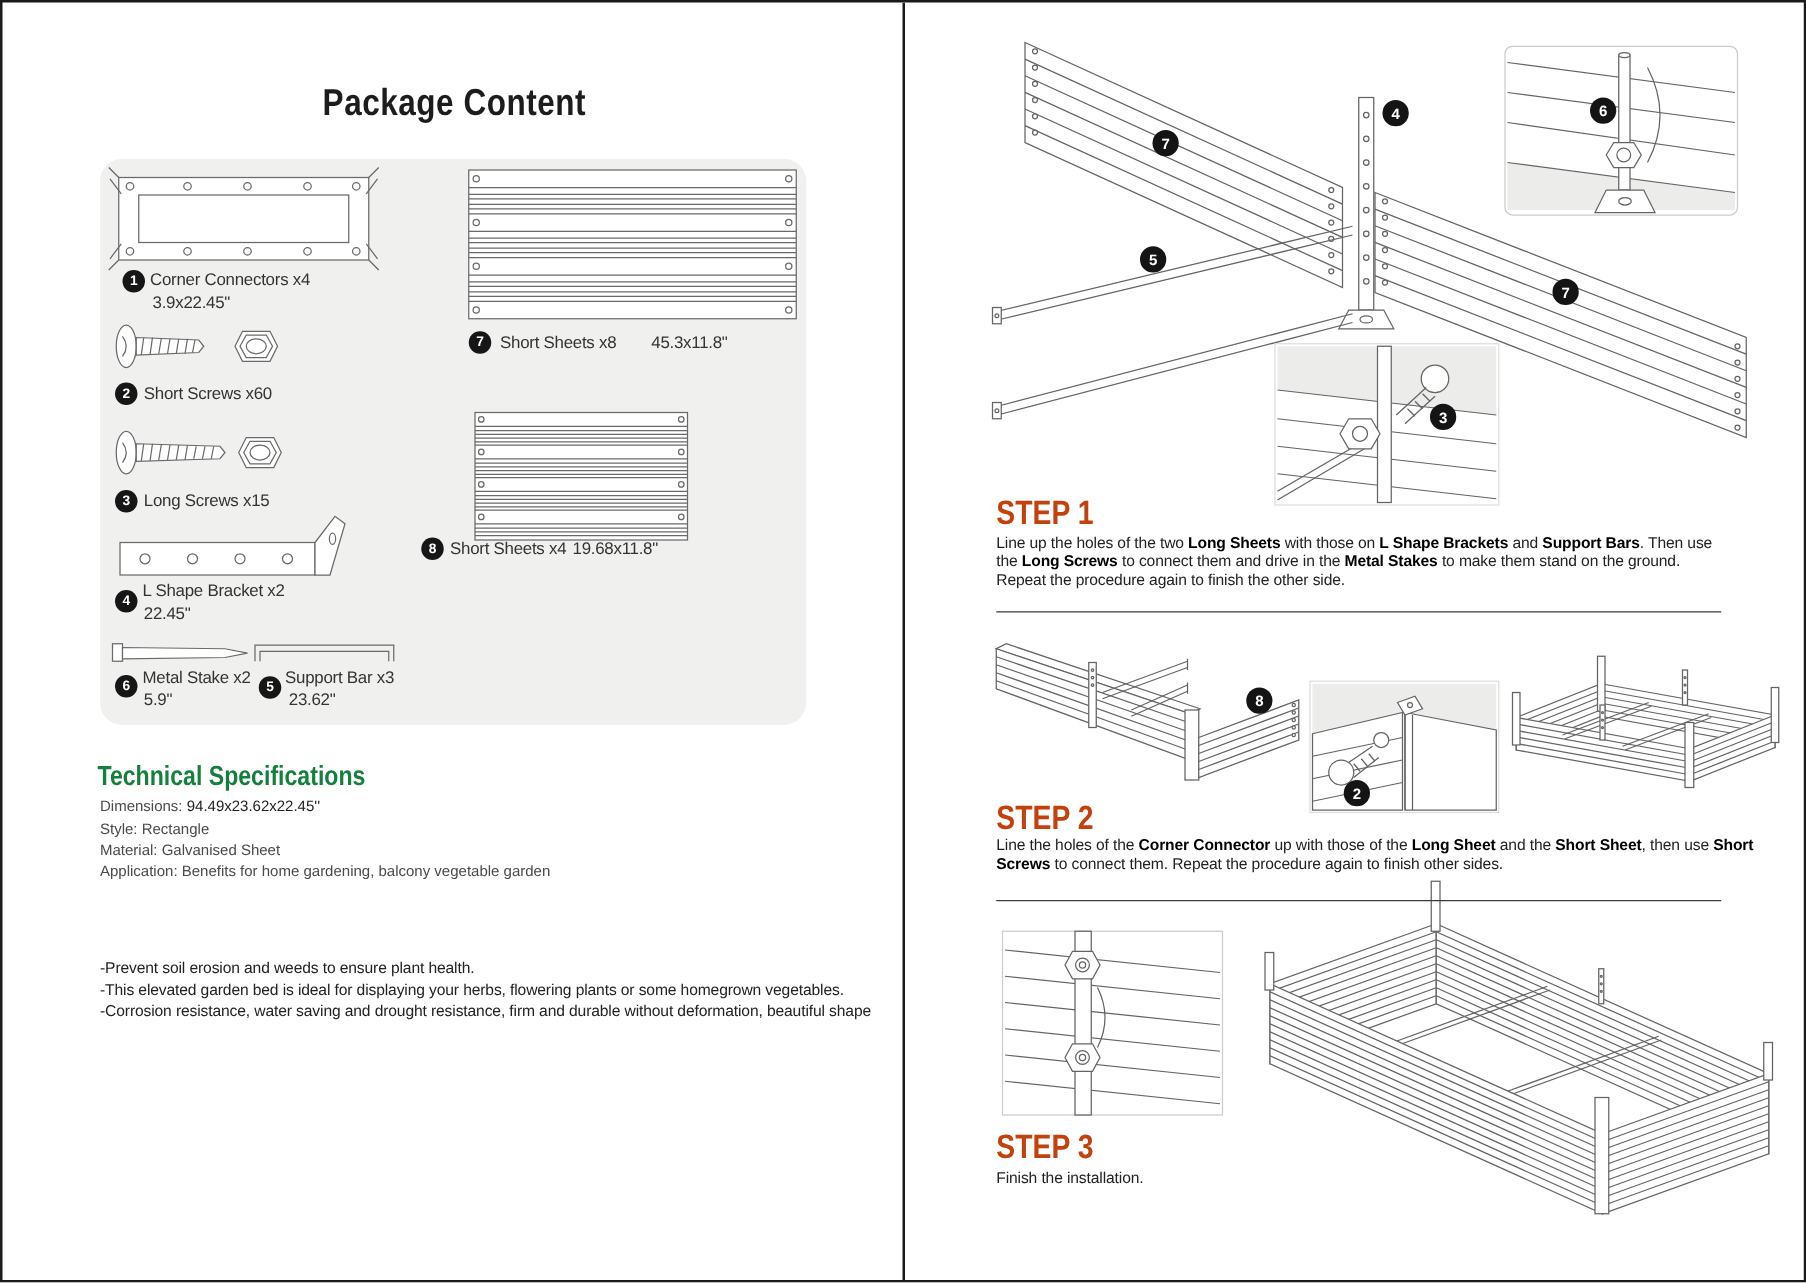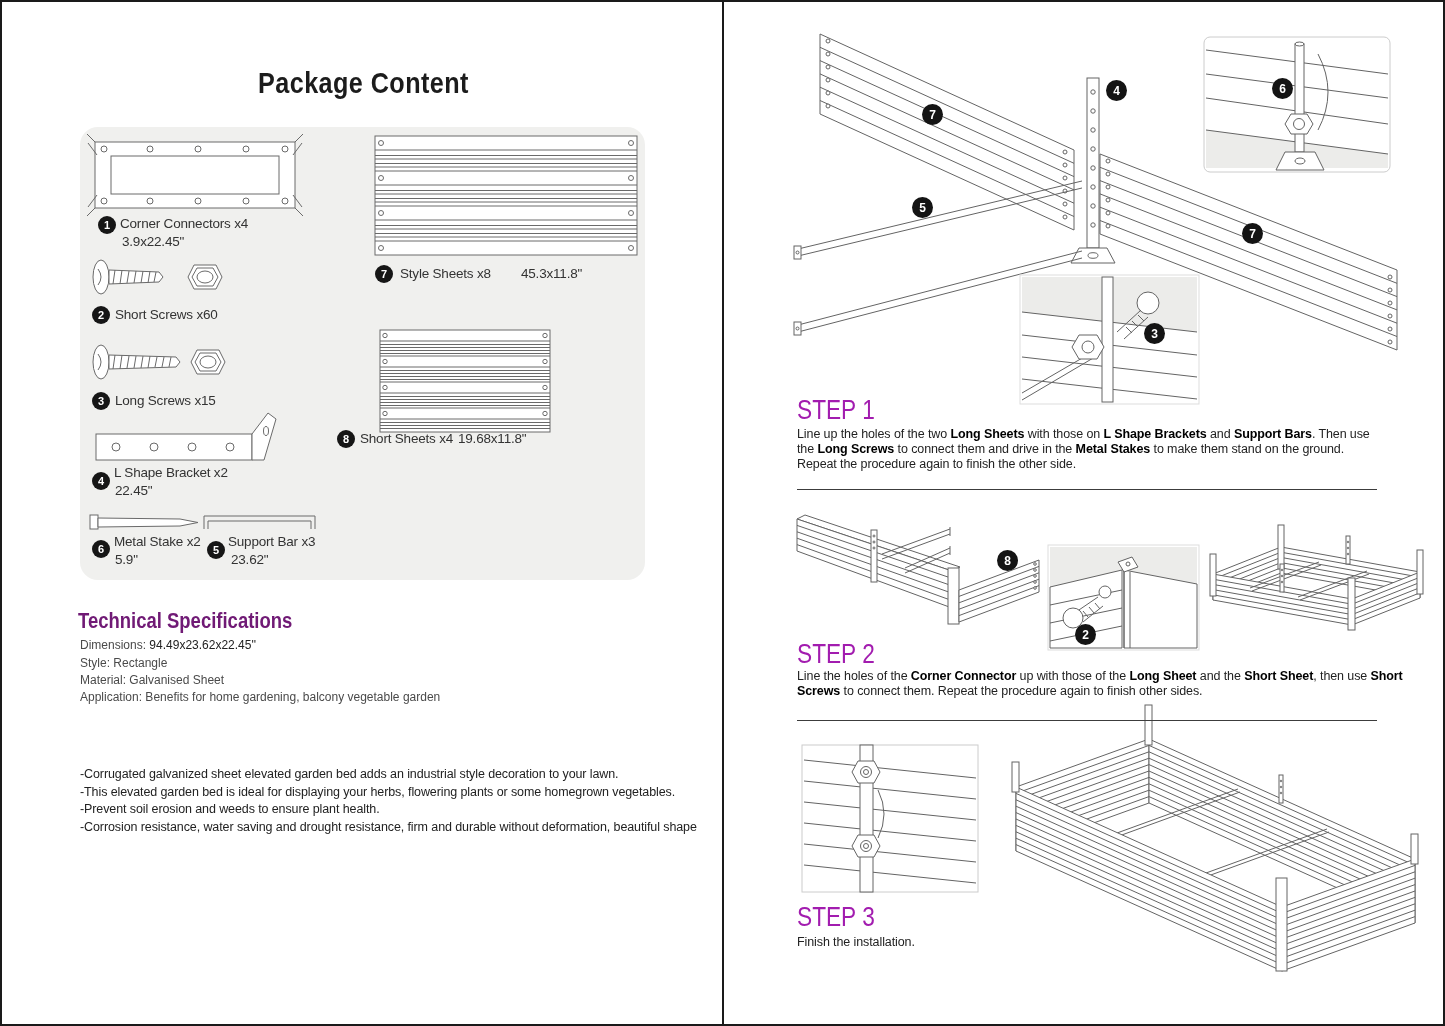--- a/index.html
+++ b/index.html
@@ -15,22 +15,22 @@
   .pkg-box{position:absolute;left:78px;top:125px;width:565px;height:453px;
            background:#f0f0ee;border-radius:18px;}
   svg.art{position:absolute;left:0;top:0;pointer-events:none;}
   .badge{position:absolute;width:18px;height:18px;border-radius:50%;background:#161616;
          color:#fff;font-size:11px;font-weight:700;display:flex;align-items:center;
          justify-content:center;line-height:1;}
   .callout{position:absolute;width:21px;height:21px;border-radius:50%;background:#141414;
          color:#fff;font-size:12px;font-weight:700;display:flex;align-items:center;
          justify-content:center;line-height:1;}
   .ilabel{position:absolute;font-size:13.5px;color:#333;white-space:nowrap;letter-spacing:-.2px;}
-  .h2{position:absolute;font-size:22px;font-weight:700;color:#701a75;white-space:nowrap;}
-  .step-h{position:absolute;font-size:27px;font-weight:400;color:#a21caf;white-space:nowrap;}
+  .h2{position:absolute;font-size:22px;font-weight:700;color:#15803d;white-space:nowrap;}
+  .step-h{position:absolute;font-size:27px;font-weight:700;color:#c2410c;white-space:nowrap;}
   .bodytext{position:absolute;font-size:12.5px;line-height:15px;color:#222;letter-spacing:-.1px;}
   .speclines .line{position:absolute;font-size:12px;line-height:14px;color:#4a4a4a;white-space:nowrap;}
   .b{font-weight:700;color:#000000;}
   .em{font-size:12px;color:#222;}
   .hr{position:absolute;height:0;border-top:1px solid #3c3c3c;}
 </style>
 </head>
 <body>
 
 <div class="page">
@@ -133,39 +133,38 @@
 
   <div class="badge abs" style="left:90px;top:538px">6</div>
   <div class="ilabel" style="left:112px;top:532px">Metal Stake x2</div>
   <div class="ilabel" style="left:113px;top:550px">5.9"</div>
 
   <div class="badge abs" style="left:205px;top:539px">5</div>
   <div class="ilabel" style="left:226px;top:532px">Support Bar x3</div>
   <div class="ilabel" style="left:229px;top:550px">23.62"</div>
 
   <div class="badge abs" style="left:373px;top:263px">7</div>
-  <div class="ilabel" style="left:398px;top:264px">Style Sheets x8</div>
+  <div class="ilabel" style="left:398px;top:264px">Short Sheets x8</div>
   <div class="ilabel" style="left:519px;top:264px">45.3x11.8"</div>
 
   <div class="badge abs" style="left:335px;top:428px">8</div>
   <div class="ilabel" style="left:358px;top:429px">Short Sheets x4</div>
   <div class="ilabel" style="left:456px;top:429px">19.68x11.8"</div>
 
   <div class="h2" style="left:76px;top:606px"><span class="condL">Technical Specifications</span></div>
   <div class="speclines">
     <div class="line" style="left:78px;top:636px"><span>Dimensions: </span><span class="em">94.49x23.62x22.45''</span></div>
     <div class="line" style="left:78px;top:654px"><span>Style: Rectangle</span></div>
     <div class="line" style="left:78px;top:671px"><span>Material: Galvanised Sheet</span></div>
     <div class="line" style="left:78px;top:688px"><span>Application: Benefits for home gardening, balcony vegetable garden</span></div>
   </div>
 
   <div class="bodytext" style="left:78px;top:764px;width:620px;line-height:17.5px">
-    <div>-Corrugated galvanized sheet elevated garden bed adds an industrial style decoration to your lawn.</div>
+    <div>-Prevent soil erosion and weeds to ensure plant health.</div>
     <div>-This elevated garden bed is ideal for displaying your herbs, flowering plants or some homegrown vegetables.</div>
-    <div>-Prevent soil erosion and weeds to ensure plant health.</div>
     <div>-Corrosion resistance, water saving and drought resistance, firm and durable without deformation, beautiful shape</div>
   </div>
 
   <svg class="art" width="1445" height="1026" viewBox="0 0 1445 1026">
     <g stroke="#646464" stroke-width="1" fill="none">
 
       <polygon points="818,32 1072,148 1072,228 818,112" fill="#fff"></polygon>
       <path d="M818,45.3 L1072,161.3 M818,58.6 L1072,174.6 M818,71.9 L1072,187.9 M818,85.2 L1072,201.2 M818,98.5 L1072,214.5"></path>
       <circle cx="826" cy="39" r="2" fill="#fff"></circle>
         <circle cx="826" cy="52" r="2" fill="#fff"></circle>

